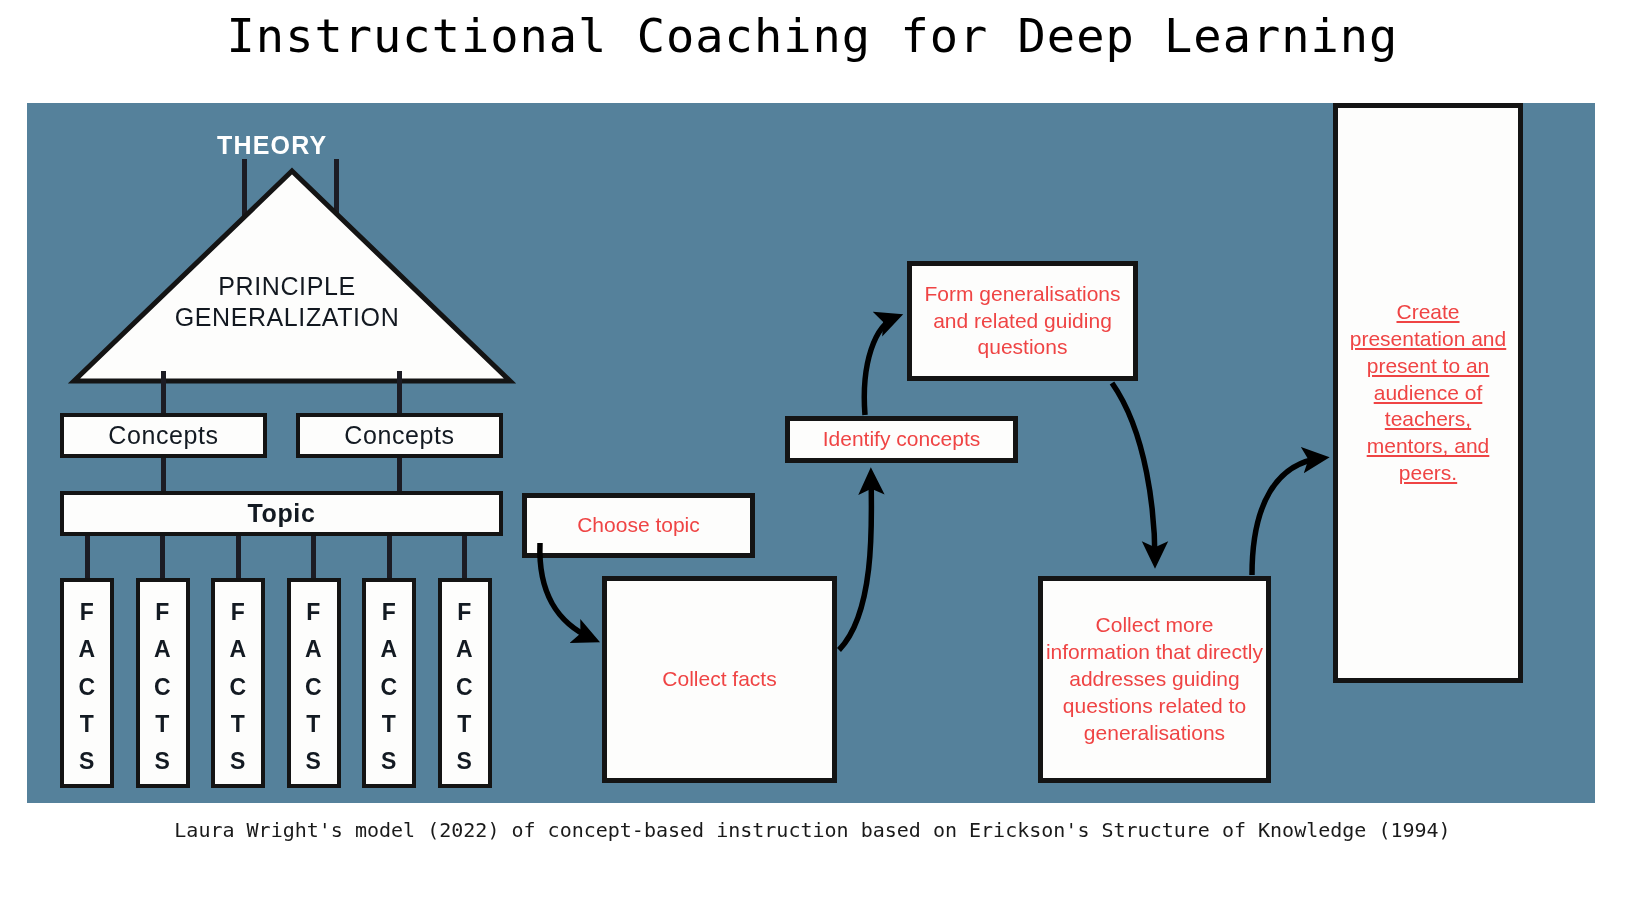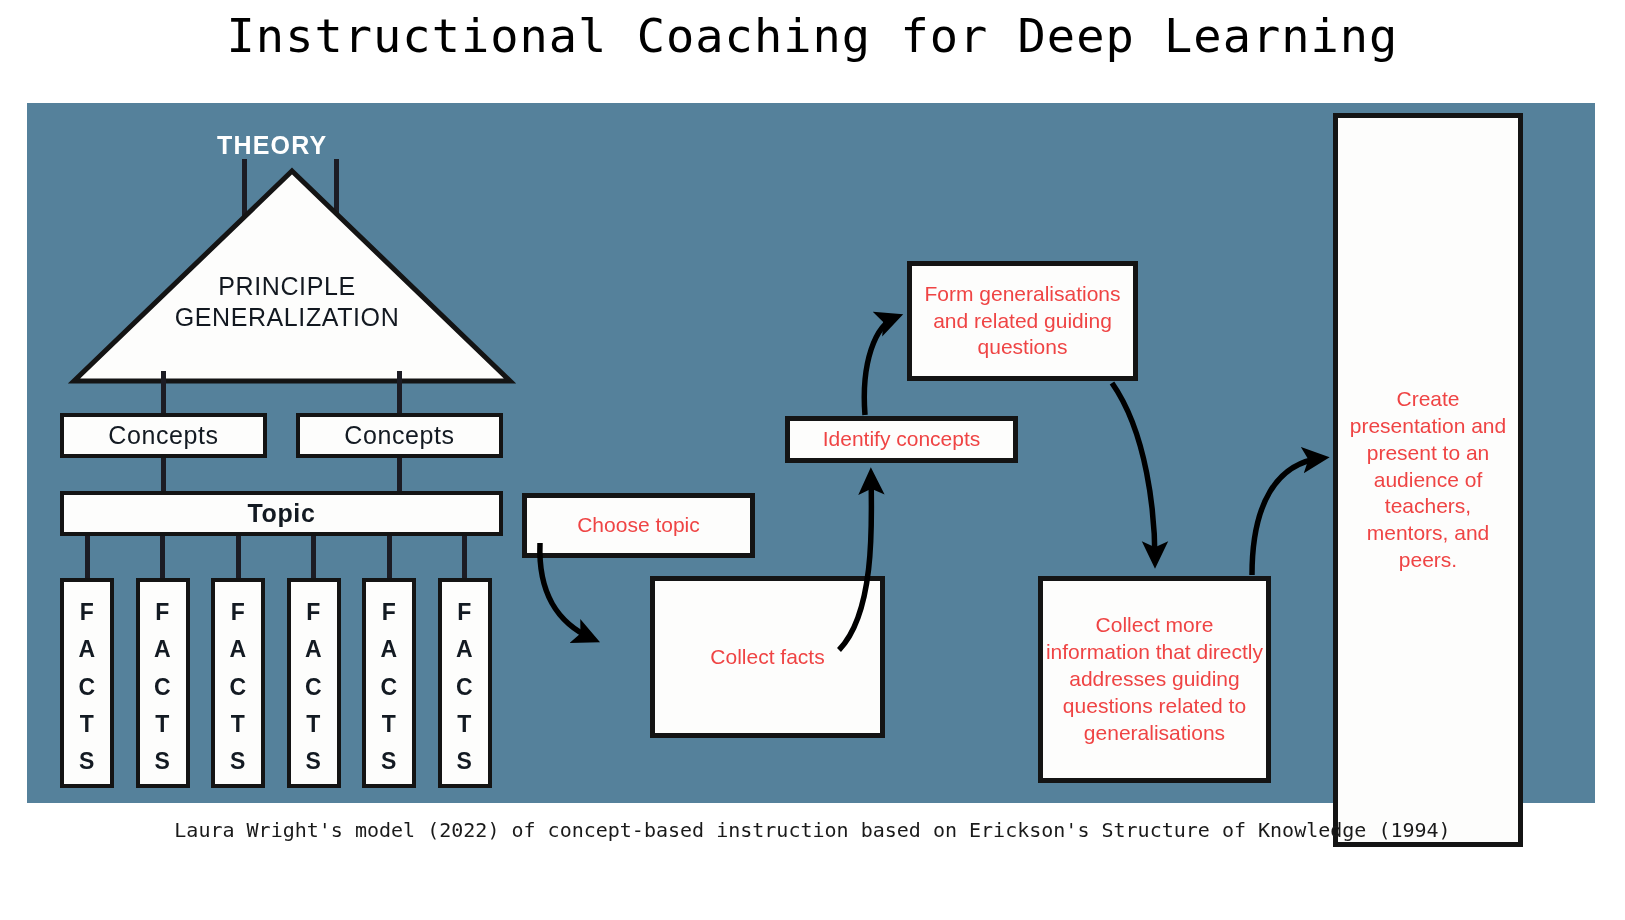--- a/index.html
+++ b/index.html
@@ -154,22 +154,21 @@
   #choose-topic-box {
     left: 495px;
     top: 390px;
     width: 233px;
     height: 65px;
   }
   #collect-facts-box {
     left: 575px;
     top: 473px;
     width: 235px;
-    height: 162px;
-    margin-left: 48px;
+    height: 207px;
   }
   #identify-concepts-box {
     left: 730px;
     top: 313px;
     width: 233px;
     height: 47px;
     margin-left: 28px;
   }
   #form-generalisations-box {
     left: 880px;
@@ -178,23 +177,24 @@
     height: 120px;
   }
   #collect-more-box {
     left: 1011px;
     top: 473px;
     width: 233px;
     height: 207px;
   }
   #create-presentation-box {
     left: 1306px;
-    top: 10px;
+    top: 0;
     width: 190px;
-    height: 734px;
+    height: 580px;
+    text-decoration: underline;
   }
   #create-presentation-box .flow-text { padding: 0 6px; }
 
   #arrows-svg {
     position: absolute;
     left: 0;
     top: 0;
     width: 1568px;
     height: 700px;
     pointer-events: none;

